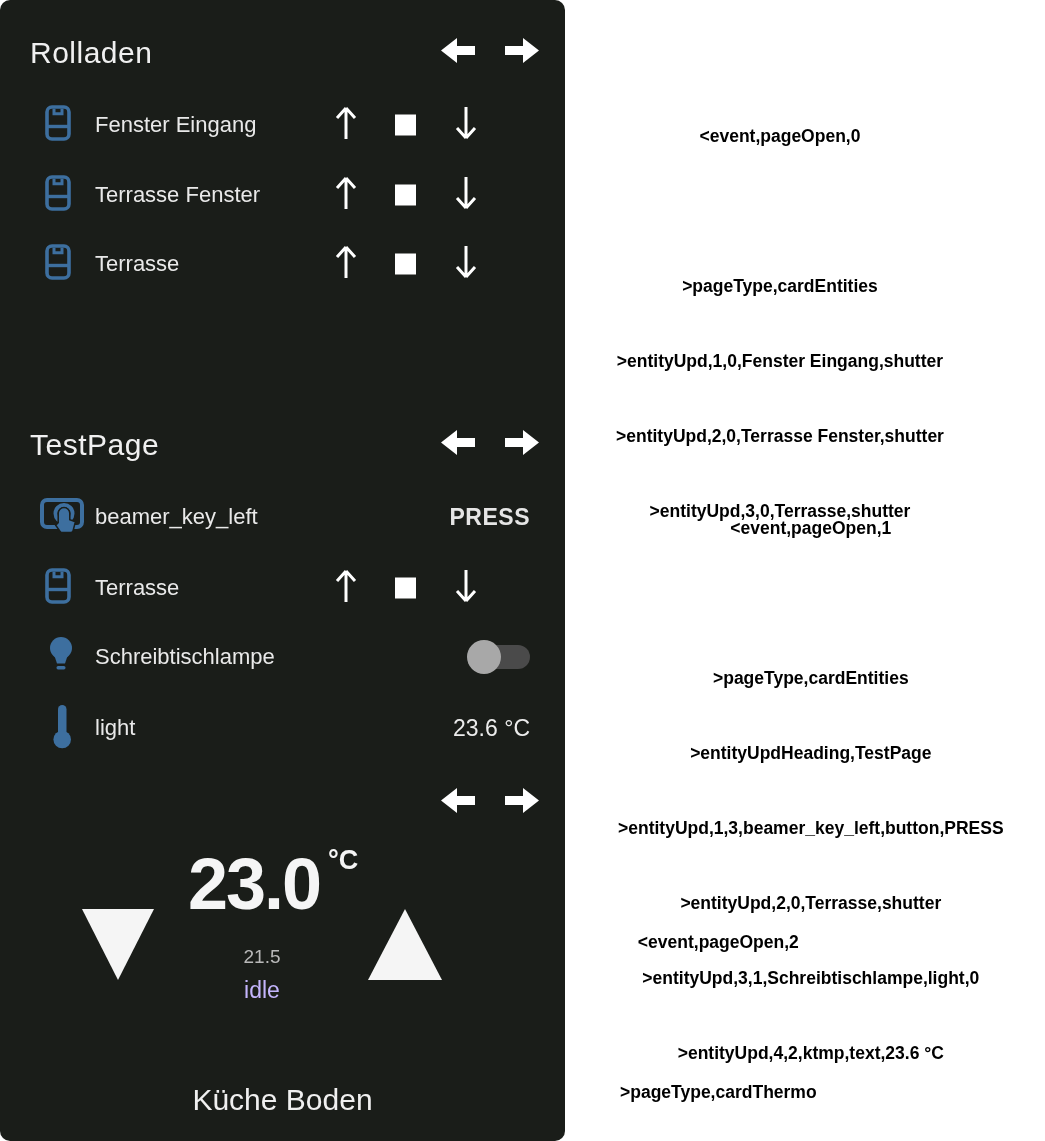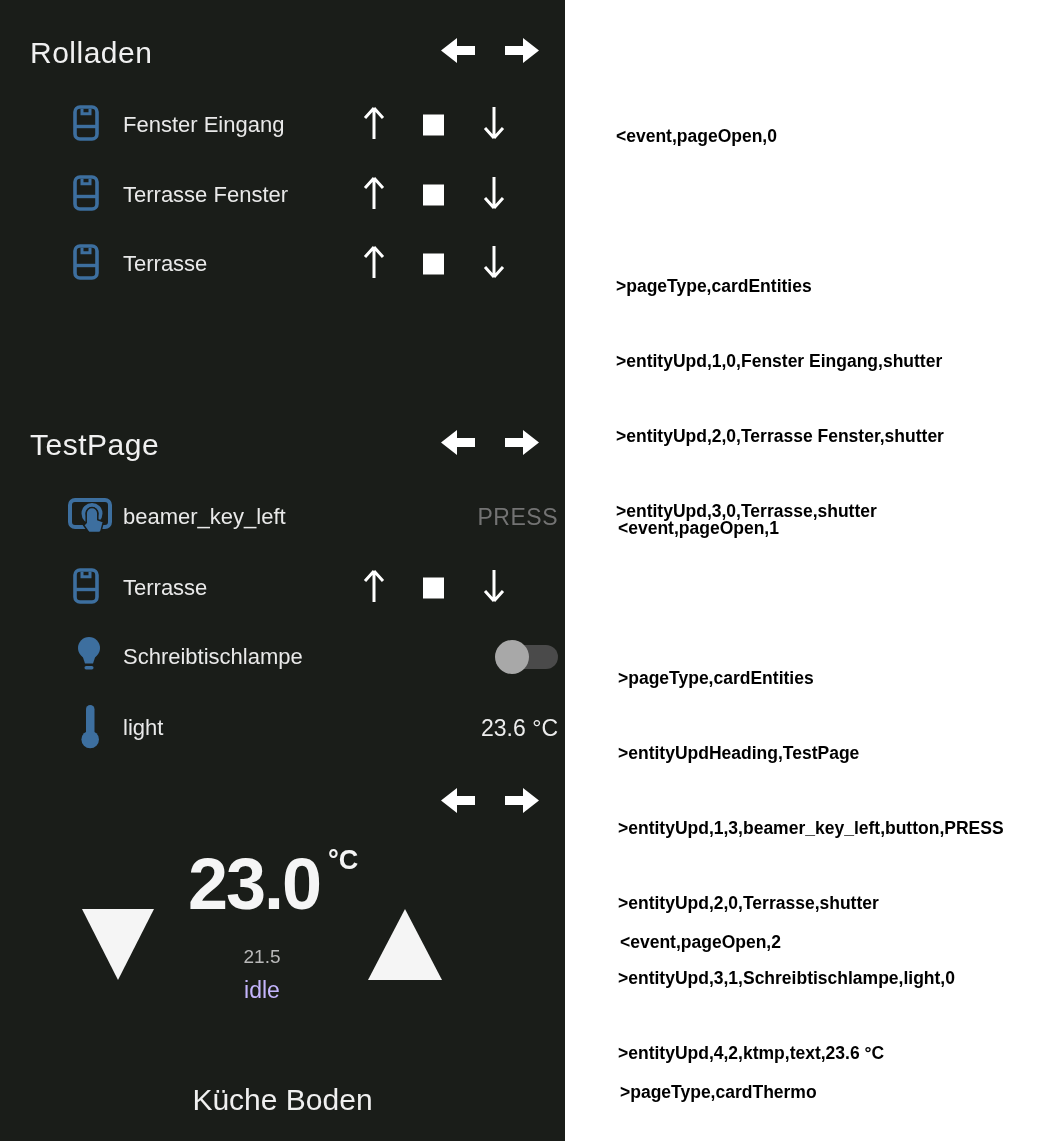--- a/index.html
+++ b/index.html
@@ -1,60 +1,60 @@
 <!DOCTYPE html>
 <html><head>
 <meta charset="utf-8">
 <style>
   * { margin:0; padding:0; box-sizing:border-box; }
   body { font-family:"Liberation Sans", sans-serif; background:#fff; }
   .stage { position:relative; width:1045px; height:1141px; background:#ffffff; overflow:hidden; }
 
   
-  .panel { position:absolute; left:0; top:0; width:565px; height:1141px; background:#1a1d19; }
+  .panel { position:absolute; left:0; top:0; width:565px; height:1141px; background:#1a1d19;border-radius:10px; }
 
   .card-heading { position:absolute; left:30px; color:#f0f0f0; font-size:30px; font-weight:400; letter-spacing:.5px; }
 
   .nav-btn { position:absolute; width:34px; height:27px; }
   .nav-btn svg { display:block; }
 
-  .row { position:absolute; left:0; width:565px; height:70px;margin-left:28px; }
+  .row { position:absolute; left:0; width:565px; height:70px; }
   .row > * { position:absolute; top:50%; transform:translateY(-50%); }
 
   .ent-label { left:95px; color:#e9e9e9; font-size:22px; white-space:nowrap; }
   .icon-shutter   { left:45px; }
   .icon-tap       { left:40px; }
   .icon-bulb      { left:46px; }
   .icon-thermo    { left:52px; }
 
   .ctl-up   { left:332px; }
   .ctl-stop { left:395px; width:21px; height:21px; background:#ffffff; }
   .ctl-down { left:452px; }
 
   .ent-value { right:35px; font-size:23px; text-align:right; white-space:nowrap; }
-  .val-press { color:#737373; font-weight:400; letter-spacing:.5px; }
+  .val-press { color:#e5e5e5; font-weight:700; letter-spacing:.5px; }
   .val-text  { color:#ececec; font-weight:500;text-align:right; }
 
   .toggle-track { left:468px; width:62px; height:24px; border-radius:12px; background:#4a4a4a; }
   .toggle-knob  { left:467px; width:34px; height:34px; border-radius:50%; background:#a8a8a8; }
 
   
   .thermo-temp { position:absolute; left:188px; top:843px; color:#f5f5f5; font-size:72px; font-weight:700; letter-spacing:-2px; }
   .thermo-unit { position:absolute; left:328px; top:845px; color:#f5f5f5; font-size:27px; font-weight:700; }
   .thermo-down { position:absolute; left:82px;  top:909px; width:0; height:0;
                  border-left:36px solid transparent; border-right:36px solid transparent; border-top:71px solid #f5f5f5; }
   .thermo-up   { position:absolute; left:368px; top:909px; width:0; height:0;
                  border-left:37px solid transparent; border-right:37px solid transparent; border-bottom:71px solid #f5f5f5; }
   .thermo-setpoint { position:absolute; left:0; top:946px; width:524px; text-align:center; color:#b9b9b9; font-size:19px; }
   .thermo-state    { position:absolute; left:0; top:977px; width:524px; text-align:center; color:#c4b5fd; font-size:23px; }
   .thermo-title    { position:absolute; left:0; top:1083px; width:565px; text-align:center; color:#f0f0f0; font-size:30px; }
 
   
   .proto { position:absolute; color:#000; font-size:17.5px; font-weight:700; line-height:25px; white-space:pre; }
-  .pl { min-height:25px; }
+  .pl { min-height:25px;text-align:center; }
 </style>
 </head>
 <body>
 
 <div class="stage">
 
   <div class="panel">
 
     <div class="card-heading" style="top:36px">Rolladen</div>
     <div class="nav-btn" style="left:441px; top:37px">

